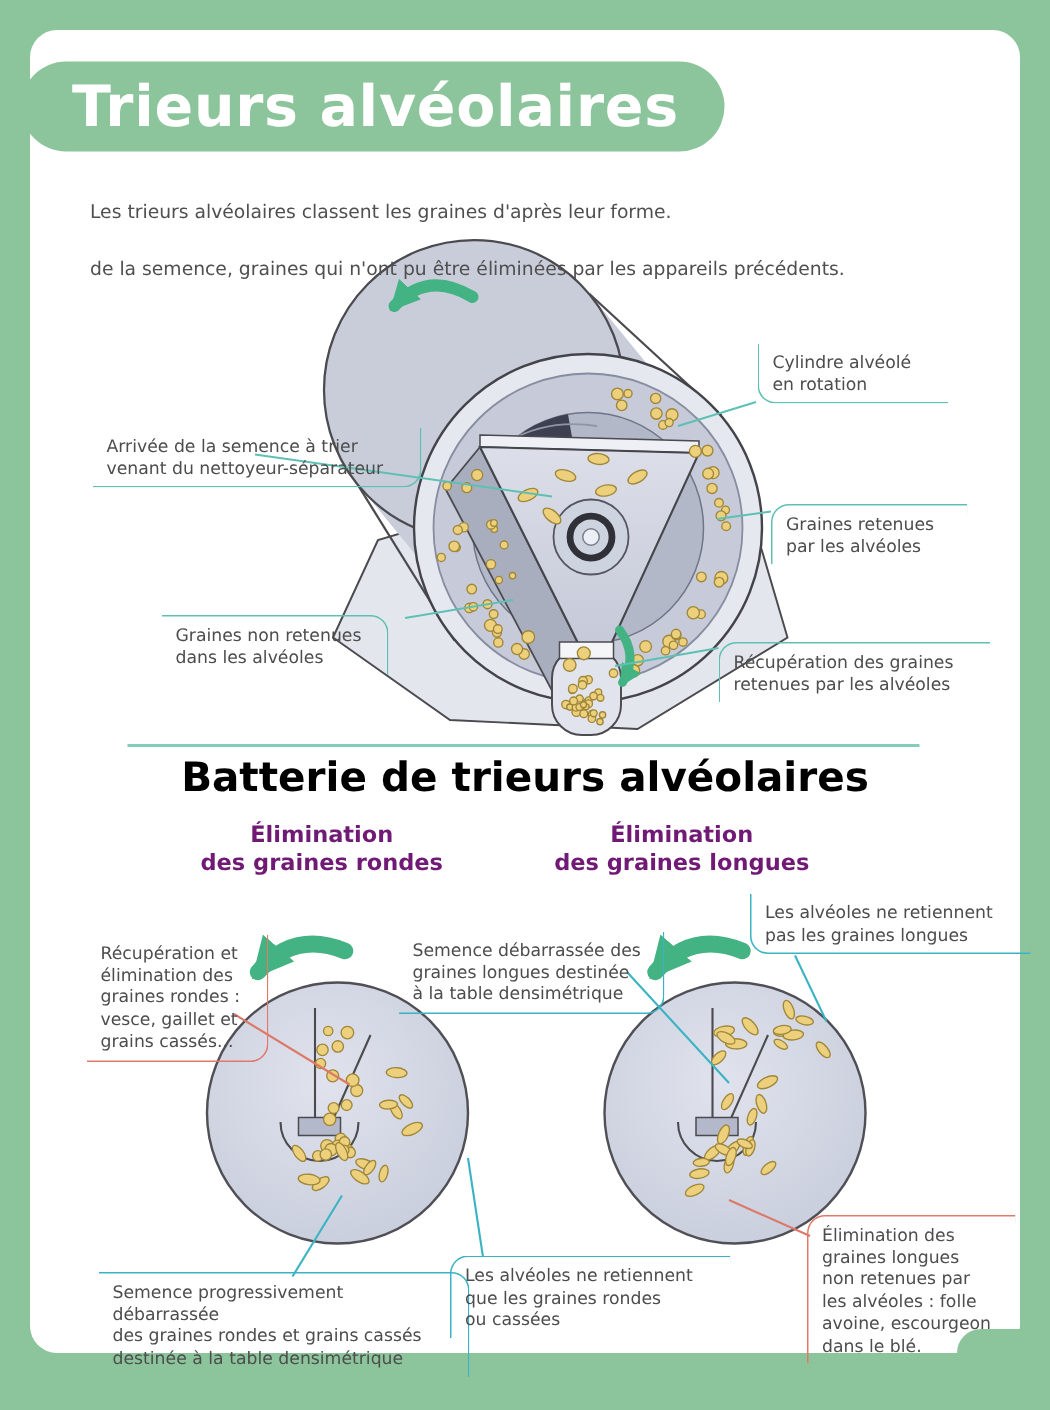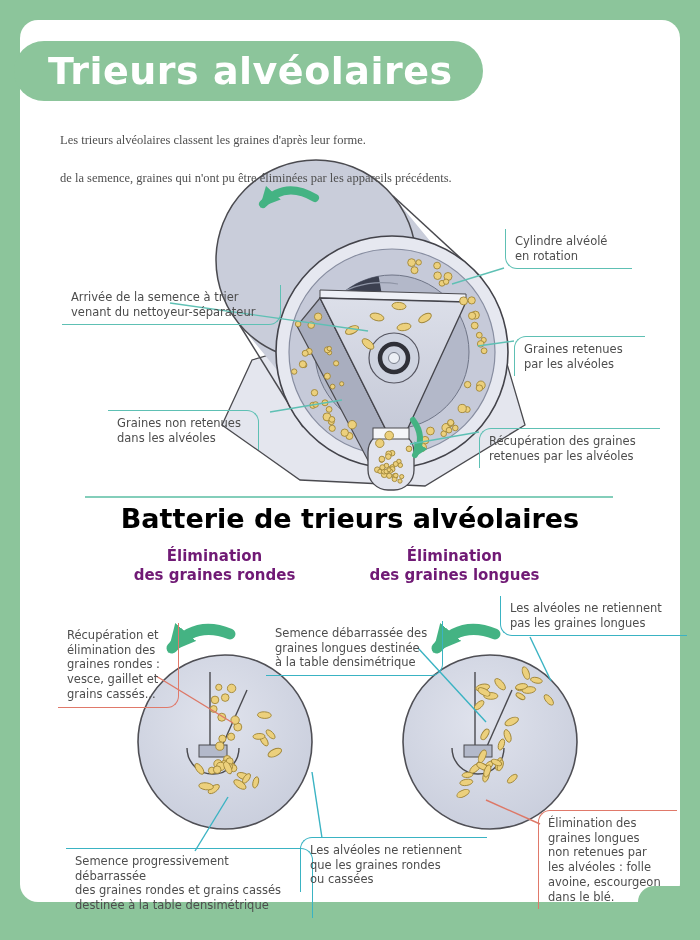--- a/index.html
+++ b/index.html
@@ -3,21 +3,21 @@
 <meta charset="utf-8">
 <style>
   html,body{margin:0;padding:0;background:#ffffff;}
   .page{position:relative;width:700px;height:940px;background:#8cc59b;overflow:hidden;
         font-family:"DejaVu Sans","Liberation Sans",sans-serif;color:#4d4d4d;}
   .sheet{position:absolute;left:20px;top:20px;width:660px;height:882px;background:#ffffff;border-radius:18px;}
   .corner-tab{position:absolute;left:638px;top:886px;width:46px;height:56px;background:#8cc59b;border-top-left-radius:16px;}
   .title-pill{position:absolute;left:14px;top:41px;height:60px;background:#8cc59b;border-radius:30px;
               display:flex;align-items:center;padding:0 30px 0 34px;z-index:2;text-align:center;}
   .title-pill h1{margin:0;font-size:38px;font-weight:bold;color:#ffffff;letter-spacing:0.5px;}
-  .intro{position:absolute;left:60px;top:118px;width:580px;font-size:12.5px;line-height:1.55;color:#4f4f4f;z-index:2;font-family:Liberation Serif, serif;}
+  .intro{position:absolute;left:60px;top:118px;width:580px;font-size:12.5px;line-height:1.55;color:#4f4f4f;z-index:2;}
   .art{position:absolute;left:0;top:0;z-index:1;}
   .lbl{position:absolute;font-size:11.5px;line-height:1.28;color:#4d4d4d;padding:5px 9px;z-index:3;white-space:pre-line;background:transparent;}
   .teal-soft{--c:#5ec0b4;}
   .teal{--c:#3ab3c3;}
   .red{--c:#e0796a;}
   .br-rb{border-right:1.6px solid var(--c);border-bottom:1.6px solid var(--c);border-bottom-right-radius:12px;margin-top:29px;}
   .br-lb{border-left:1.6px solid var(--c);border-bottom:1.6px solid var(--c);border-bottom-left-radius:12px;}
   .br-lt{border-left:1.6px solid var(--c);border-top:1.6px solid var(--c);border-top-left-radius:12px;}
   .br-tr{border-top:1.6px solid var(--c);border-right:1.6px solid var(--c);border-top-right-radius:12px;}
   .divider{position:absolute;left:85px;top:496px;width:528px;height:2px;background:#83ceba;z-index:2;}

